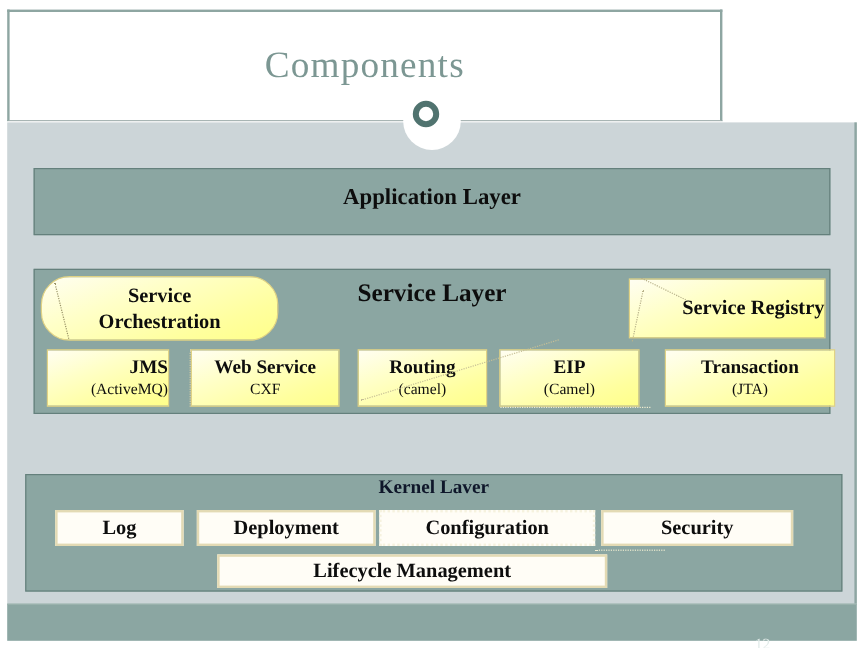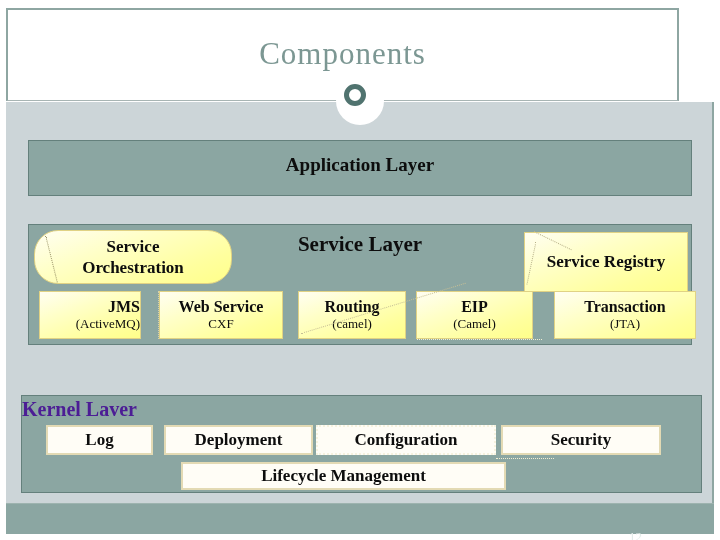--- a/index.html
+++ b/index.html
@@ -7,21 +7,21 @@
   body {
     position:relative;
     background:#ffffff;
     font-family:"Liberation Serif","DejaVu Serif",serif;
     overflow:hidden;
   }
   .abs { position:absolute; }
 
   
   .header {
-    left:6px; top:8px; width:673px; height:93px;
+    left:6px; top:8px; width:596px; height:93px;
     background:#ffffff;
     border:2px solid #8ea6a2;
     border-bottom:1px solid #a8b5b4;
   }
   .slide-title {
     margin-top:26px;
     text-align:center;
     font-size:31px;
     letter-spacing:1px;
     color:#7c9793;
@@ -59,35 +59,35 @@
     font-size:21px; font-weight:bold; color:#0d0d0d;
   }
   .ybox {
     background:linear-gradient(160deg,#fffef2 0%,#ffffc8 35%,#ffff9e 75%,#ffff8a 100%);
     border:1px solid #e0d284;
     display:flex; flex-direction:column; align-items:center; justify-content:center;
     text-align:center; color:#0d0d0d;
   }
   .orch-box { left:5px; top:5px; width:198px; height:54px; font-size:17px; font-weight:bold;border-radius:24px; }
   .orch-box .wrap-label { display:block; width:150px; line-height:1.25; }
-  .registry-box { left:495px; top:7px; width:164px; height:60px; font-size:17px; font-weight:bold; }
+  .registry-box { left:495px; top:7px; width:164px; height:50px; font-size:17px; font-weight:bold;align-items:flex-end; }
   .comp-box { top:66px; height:48px; }
   .comp-name { font-size:16px; font-weight:bold; line-height:1.15; }
   .comp-impl { font-size:13px; line-height:1.2; }
   .jms { left:10px; width:102px;align-items:flex-end; }
   .web { left:130px; width:124px; }
   .routing { left:269px; width:108px; }
   .eip { left:387px; width:117px; }
   .transaction { left:525px; width:142px; }
 
   
   .kernel-panel { left:15px; top:293px; width:681px; height:98px; }
   .kl-title {
-    left:0; right:0; top:2px; text-align:left;
-    font-size:20px; font-weight:bold; color:#4c1d95;
+    left:0; right:0; top:2px; text-align:center;
+    font-size:16px; font-weight:bold; color:#0f172a;
   }
   .wbox {
     background:#fffdf6;
     border:2px solid #e3dab4;
     display:flex; align-items:center; justify-content:center;
     font-size:17px; font-weight:bold; color:#0d0d0d;
   }
   .module-box { top:29px; height:30px; }
   .log { left:24px; width:107px; }
   .deployment { left:142px; width:149px; }

